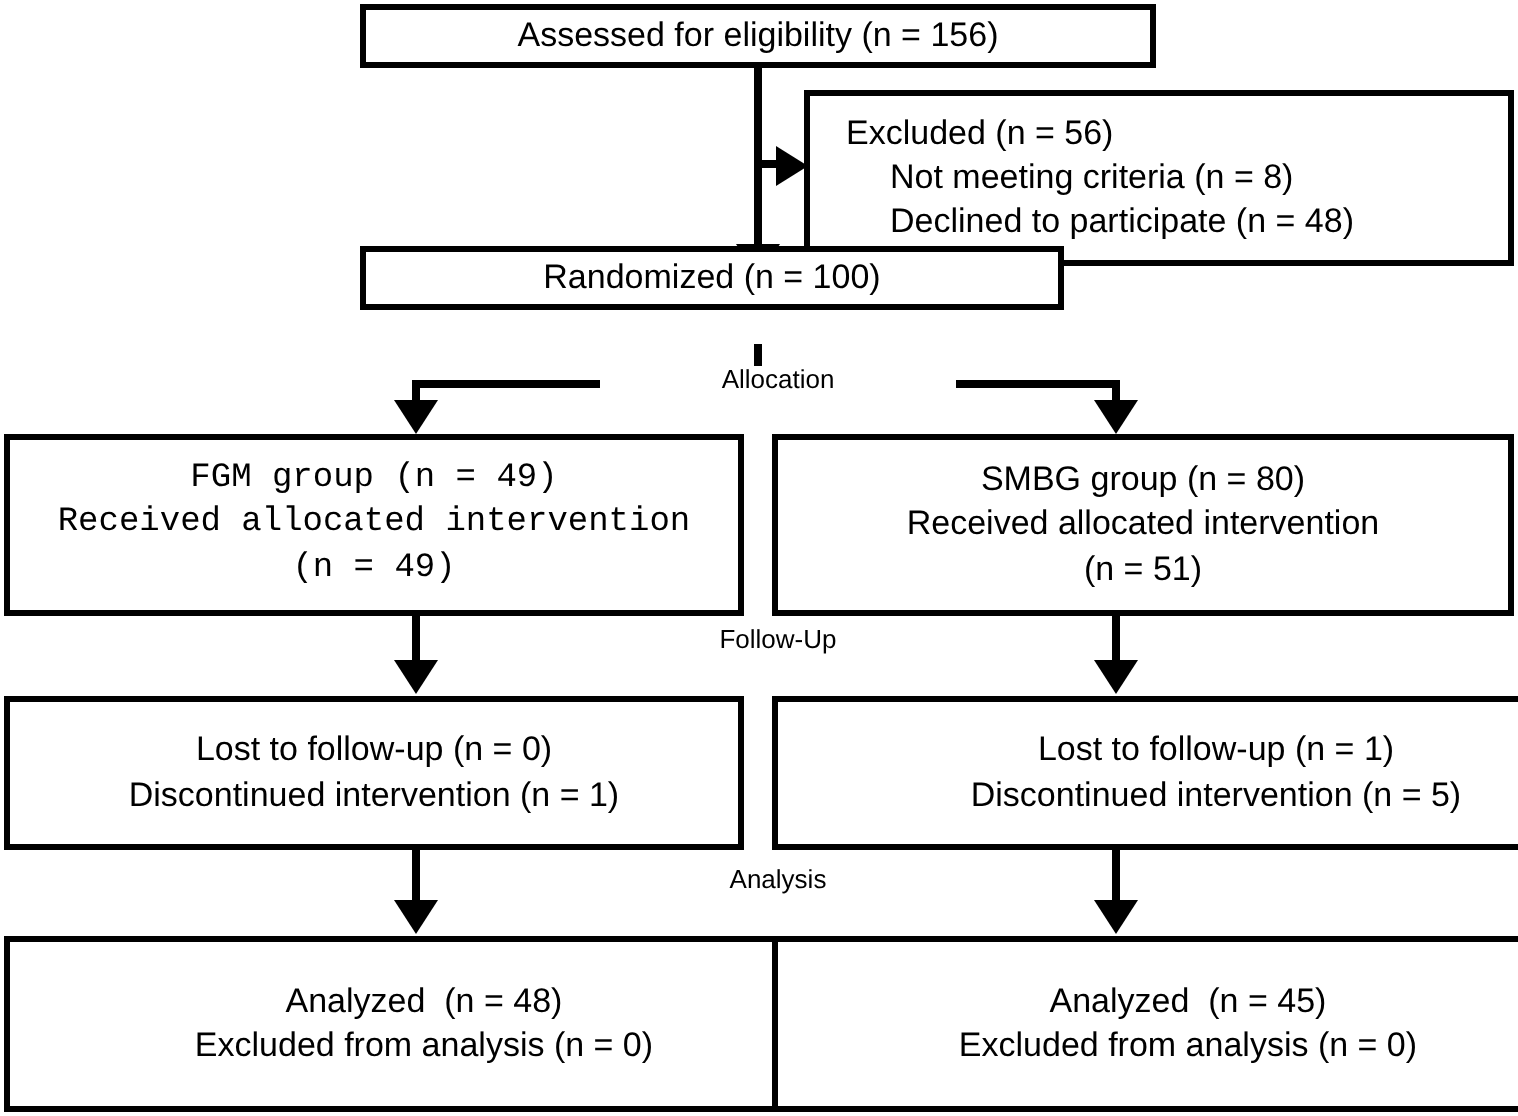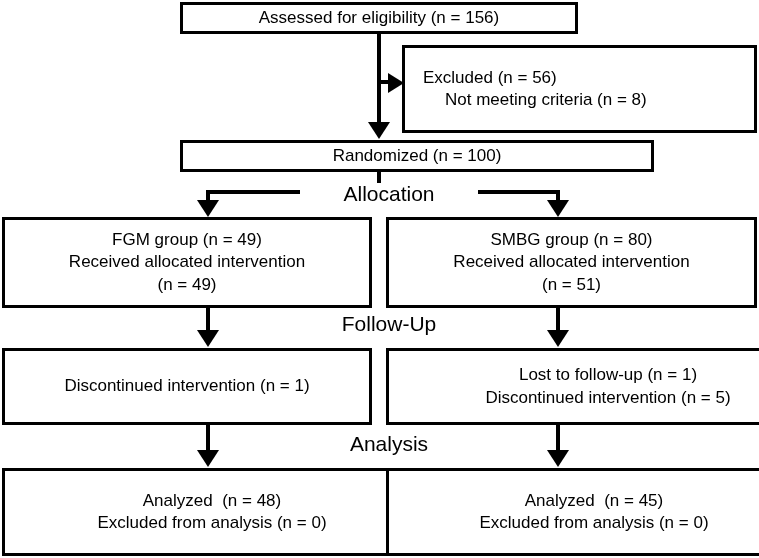--- a/index.html
+++ b/index.html
@@ -34,21 +34,21 @@
     align-items: flex-start;
     text-align: center;
     padding-left: 18px;
   }
   .box .line { white-space: pre; }
   .indent { padding-left: 22px; }
 
   
   .stage-label {
     position: absolute;
-    font-size: 21px;
+    font-size: 13px;
     line-height: 1;
     background: #ffffff;
     padding: 0 9px;
     text-align: center;
     z-index: 5;
     white-space: nowrap;
   }
 
   
   .vline {
@@ -112,39 +112,41 @@
   <div class="stage-label" style="left:300px; top:313px; width:160px;">Follow-Up</div>
   <div class="stage-label" style="left:300px; top:433px; width:160px;">Analysis</div>
 
   <div class="box" style="left:180px; top:2px; width:398px; height:32px;">
     <span class="line">Assessed for eligibility (n = 156)</span>
   </div>
 
   <div class="box left-align" style="left:402px; top:45px; width:355px; height:88px;">
     <span class="line">Excluded (n = 56)</span>
     <span class="line indent">Not meeting criteria (n = 8)</span>
+    <span class="line indent">Declined to participate (n = 48)</span>
   </div>
 
-  <div class="box" style="left:180px; top:140px; width:474px; height:32px;">
+  <div class="box" style="left:180px; top:123px; width:352px; height:32px;">
     <span class="line">Randomized (n = 100)</span>
   </div>
 
-  <div class="box" style="left:2px; top:217px; width:370px; height:91px;">
+  <div class="box" style="left:2px; top:217px; width:370px; height:91px;font-family:Liberation Mono, monospace;">
     <span class="line">FGM group (n = 49)</span>
     <span class="line">Received allocated intervention</span>
     <span class="line">(n = 49)</span>
   </div>
 
   <div class="box" style="left:386px; top:217px; width:371px; height:91px;">
     <span class="line">SMBG group (n = 80)</span>
     <span class="line">Received allocated intervention</span>
     <span class="line">(n = 51)</span>
   </div>
 
   <div class="box" style="left:2px; top:348px; width:370px; height:77px;">
+    <span class="line">Lost to follow-up (n = 0)</span>
     <span class="line">Discontinued intervention (n = 1)</span>
   </div>
 
   <div class="box" style="left:386px; top:348px; width:444px; height:77px;">
     <span class="line">Lost to follow-up (n = 1)</span>
     <span class="line">Discontinued intervention (n = 5)</span>
   </div>
 
   <div class="box" style="left:2px; top:468px; width:420px; height:88px;">
     <span class="line">Analyzed  (n = 48)</span>

